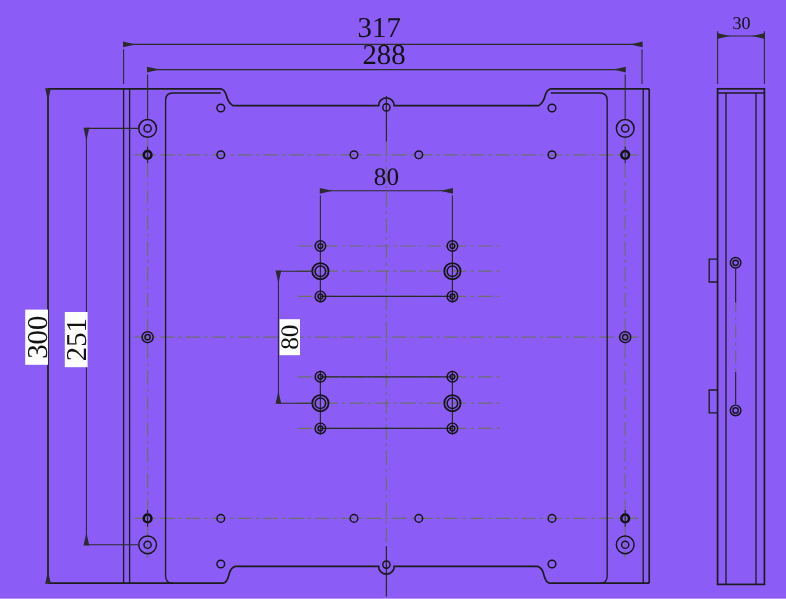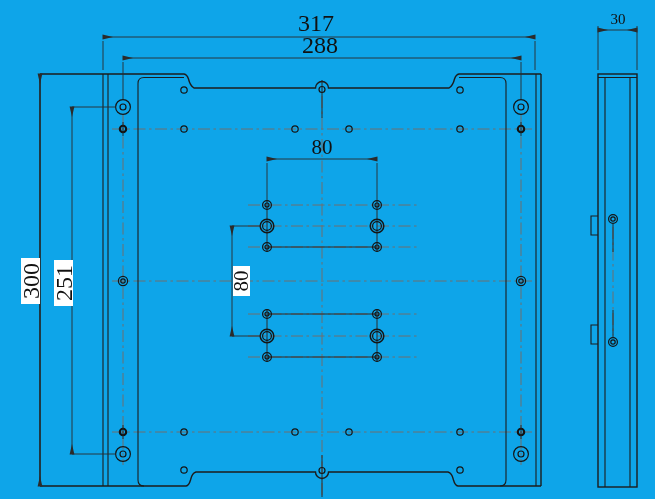--- a/index.html
+++ b/index.html
@@ -1,16 +1,16 @@
 <!DOCTYPE html>
 <html><head>
 <meta charset="utf-8">
 <style>
   html,body{margin:0;padding:0;background:#ffffff;}
-  .stage{width:655px;height:499px;position:relative;background:#0ea5e9;overflow:hidden;}
+  .stage{width:655px;height:499px;position:relative;background:#8b5cf6;overflow:hidden;}
   svg{display:block;}
   
   .edge   {stroke:#1c1c1c;stroke-width:1.4;fill:none;stroke-linecap:butt;}
   .edge2  {stroke:#1c1c1c;stroke-width:1.1;fill:none;}
   .hole   {stroke:#151515;stroke-width:1.2;fill:none;}
   .holeB  {stroke:#151515;stroke-width:1.5;fill:none;}
   .holeD  {stroke:#111111;stroke-width:2.1;fill:none;}
   .tick   {stroke:#222222;stroke-width:0.9;fill:none;}
   .cl     {stroke:#6e6e6e;stroke-width:1;fill:none;stroke-dasharray:12 3.5 2.5 3.5;}
   .clsolid{stroke:#2a2a2a;stroke-width:1;fill:none;}

